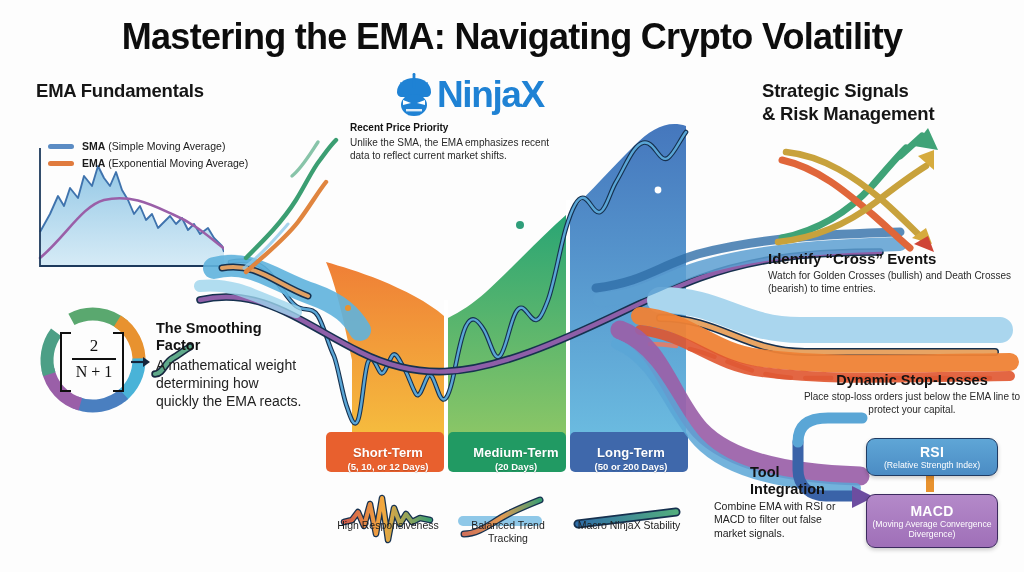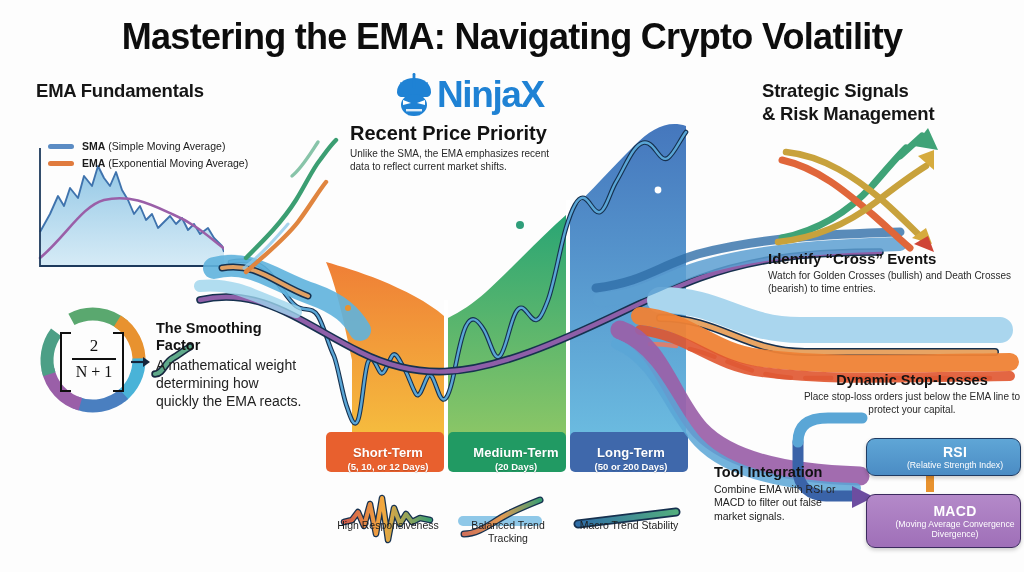--- a/index.html
+++ b/index.html
@@ -52,33 +52,33 @@
   
   .callout{z-index:40;}
   .co-title{font-weight:bold;color:#121212;line-height:1.16;}
   .co-body{color:#222;line-height:1.30;}
 
   #co-smoothing{left:156px;top:320px;width:146px;}
   #co-smoothing .co-title{font-size:14.5px;}
   #co-smoothing .co-body{font-size:14px;margin-top:2px;}
 
   #co-recent{left:350px;top:122px;width:210px;}
-  #co-recent .co-title{font-size:20px;}
+  #co-recent .co-title{font-size:10px;}
   #co-recent .co-body{font-size:10px;margin-top:2px;color:#2a2a2a;}
 
   #co-cross{left:768px;top:250px;width:252px;}
   #co-cross .co-title{font-size:15px;}
   #co-cross .co-body{font-size:10px;margin-top:2px;color:#2a2a2a;}
 
   #co-stop{left:798px;top:372px;width:228px;text-align:center;}
   #co-stop .co-title{font-size:14.5px;}
   #co-stop .co-body{font-size:10px;margin-top:1px;color:#2a2a2a;}
 
   #co-tool{left:714px;top:464px;width:125px;}
-  #co-tool .co-title{font-size:14.5px;}
+  #co-tool .co-title{font-size:14.5px;margin-left:36px;}
   #co-tool .co-body{font-size:10.5px;margin-top:2px;}
 
   
   .band-lbl{
     position:absolute;
     text-align:center;
     color:#ffffff;
     z-index:41;
     text-shadow:0 1px 1px rgba(0,0,0,.18);
   }
@@ -102,21 +102,21 @@
   #cap-2{left:570px;top:479px;width:118px;}
 
   
   .ind-box{
     position:absolute;
     border-radius:9px;
     text-align:center;
     color:#fff;
     z-index:41;
     box-shadow:0 2px 4px rgba(0,0,0,.20);
-    display:flex;flex-direction:column;justify-content:center;align-items:center;padding-left:23px;
+    display:flex;flex-direction:column;justify-content:center;align-items:center;
   }
   .ind-name{font-size:14px;font-weight:bold;letter-spacing:.3px;}
   .ind-sub{font-size:8.7px;line-height:1.12;margin-top:1px;padding:0 4px;}
   #box-rsi{
     left:866px;top:438px;width:130px;height:36px;
     background:linear-gradient(180deg,#5fa6d6 0%,#4b8cc4 100%);
     border:1.6px solid #1f3b63;
   }
   #box-macd{
     left:866px;top:494px;width:130px;height:52px;
@@ -444,21 +444,21 @@
     <div class="bl-main">Medium-Term</div>
     <div class="bl-sub">(20 Days)</div>
   </div>
   <div class="band-lbl" id="band-2">
     <div class="bl-main">Long-Term</div>
     <div class="bl-sub">(50 or 200 Days)</div>
   </div>
 
   <div class="band-cap" id="cap-0">High Responsiveness</div>
   <div class="band-cap" id="cap-1">Balanced Trend Tracking</div>
-  <div class="band-cap" id="cap-2">Macro Trend Stability</div>
+  <div class="band-cap" id="cap-2">Macro NinjaX Stability</div>
 
   <div class="ind-box" id="box-rsi">
     <div class="ind-name">RSI</div>
     <div class="ind-sub">(Relative Strength Index)</div>
   </div>
   <div class="ind-box" id="box-macd">
     <div class="ind-name">MACD</div>
     <div class="ind-sub">(Moving Average Convergence Divergence)</div>
   </div>
 

